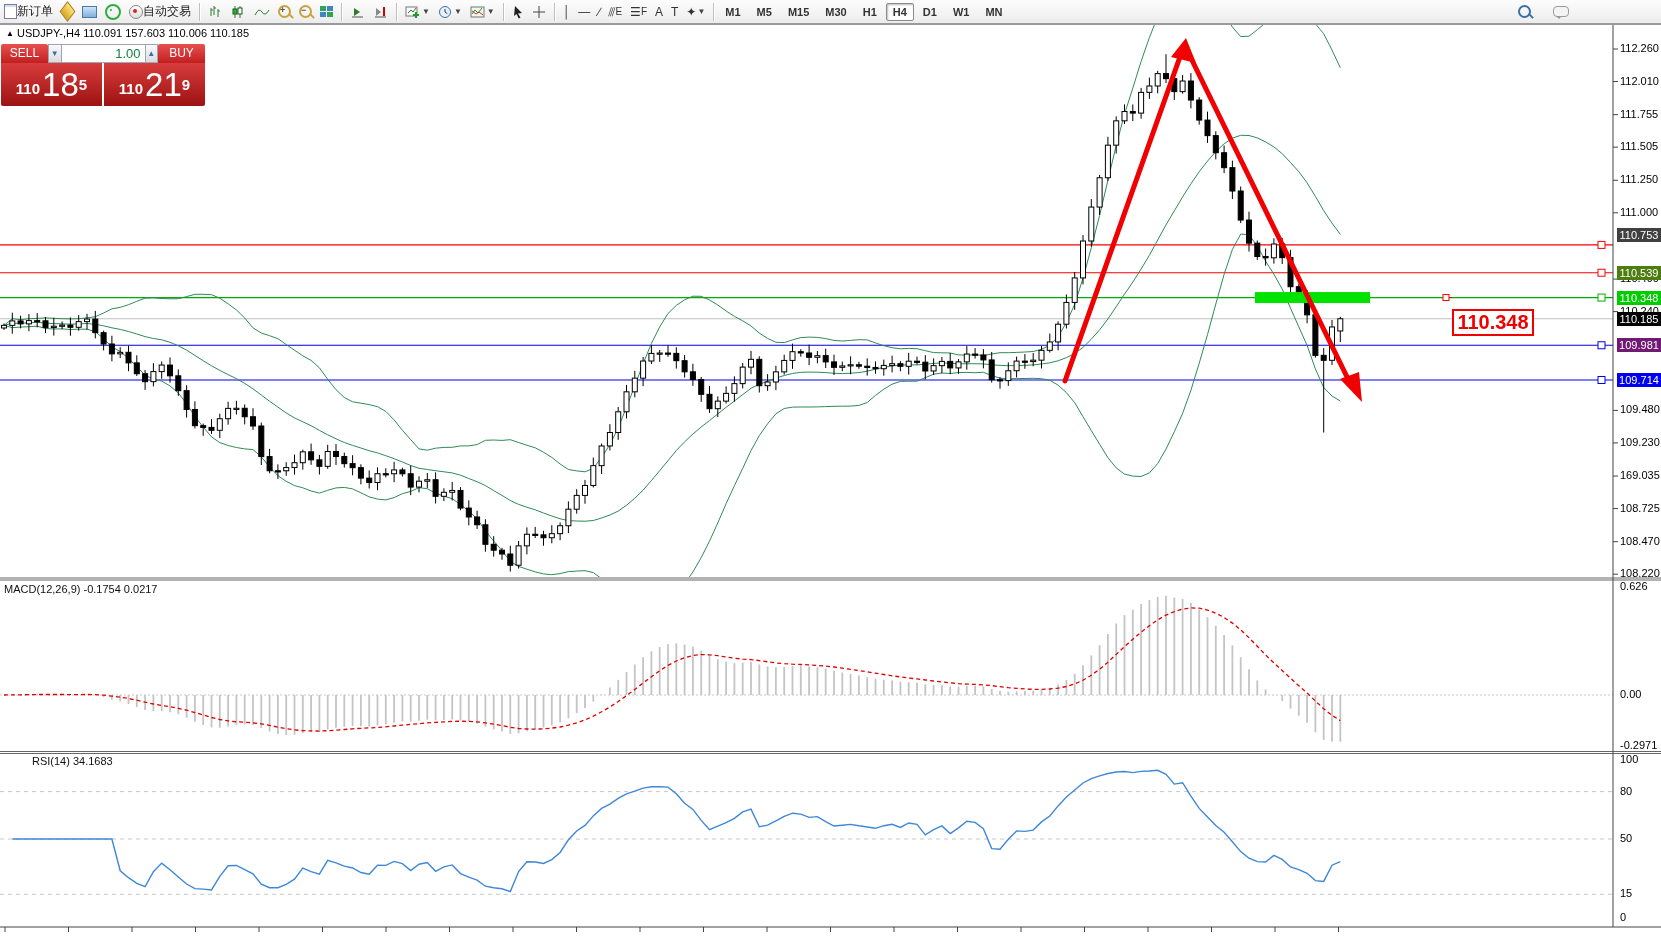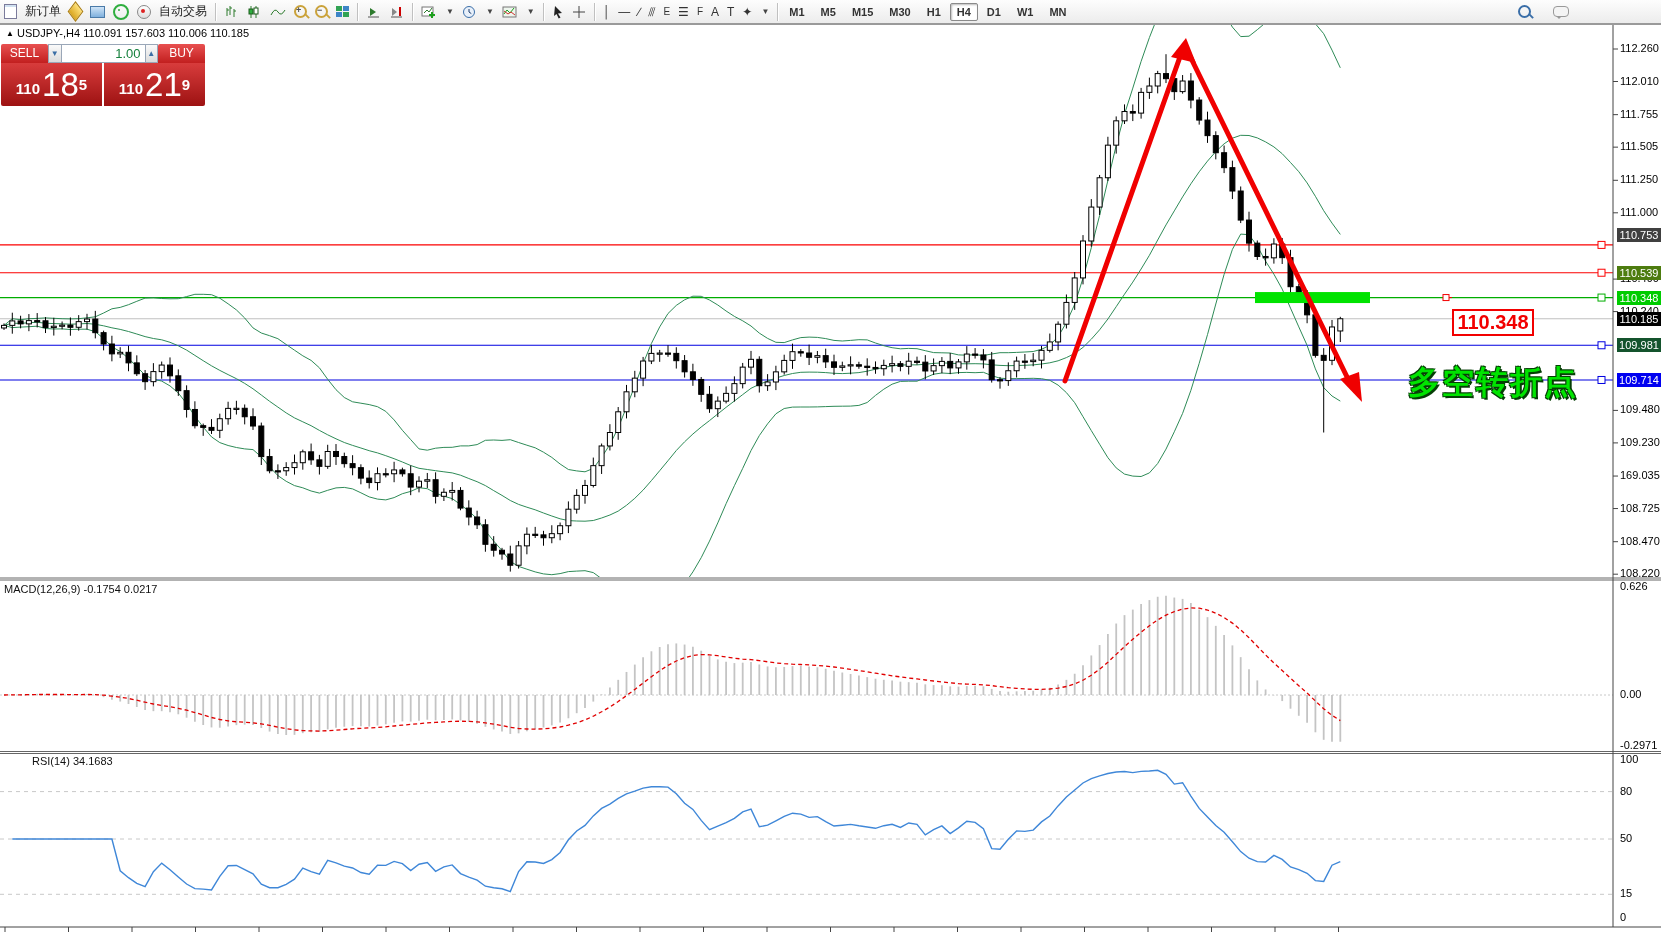--- a/index.html
+++ b/index.html
@@ -4,21 +4,21 @@
 <style>
   html,body{margin:0;padding:0;background:#fff;width:1661px;height:946px;overflow:hidden;
     font-family:"Liberation Sans","DejaVu Sans",sans-serif;}
   #stage{position:absolute;left:0;top:0;width:1661px;height:946px;}
 
   
   #toolbar{position:absolute;left:0;top:0;width:1661px;height:23px;
     background:linear-gradient(#fdfdfd,#ececec);border-bottom:1px solid #9a9a9a;
     display:flex;align-items:center;font-size:12px;color:#222;}
   .tsep{width:1px;height:18px;background:#c0c0c0;margin:0 4px;box-shadow:1px 0 0 #fff;}
-  .titem{display:flex;align-items:center;gap:8px;padding:1px 4px;border-radius:2px;cursor:default;height:19px;}
+  .titem{display:flex;align-items:center;gap:0;padding:1px 4px;border-radius:2px;cursor:default;height:19px;}
   .caret{font-size:8px;color:#444;margin-left:1px;}
   .ic{display:inline-block;position:relative;}
   .ic-doc{width:11px;height:13px;background:#fff;border:1px solid #7b7b9b;box-shadow:inset 0 2px 0 #cfe0f0;}
   .ic-gold{width:11px;height:11px;background:linear-gradient(#ffe27a,#d9a520);transform:rotate(45deg) skew(8deg,8deg);border:1px solid #a97c10;}
   .ic-mon{width:13px;height:10px;background:linear-gradient(#cfe4f7,#7fb0dd);border:1px solid #4a7aa8;}
   .ic-sig{width:12px;height:12px;border:2px solid #2fae3f;border-radius:50%;}
   .ic-sig:after{content:"";position:absolute;left:3px;top:3px;width:2px;height:2px;background:#2fae3f;border-radius:50%;}
   .ic-auto{width:12px;height:12px;border:1px solid #888;border-radius:50%;background:linear-gradient(#fff,#ddd);}
   .ic-auto:after{content:"";position:absolute;left:3px;top:3px;width:4px;height:4px;background:#d22;border-radius:50%;}
   .ic-zoom{width:9px;height:9px;border:2px solid #caa23a;border-radius:50%;}
@@ -833,42 +833,41 @@
             <span class="tp-big">21</span>
             <span class="tp-sup">9</span>
         </div>
       </div>
     </div>
 
     <div class="indlabel" style="top:559px;">MACD(12,26,9) -0.1754 0.0217</div>
     <div class="indlabel" style="top:731px;padding-left:28px;">RSI(14) 34.1683</div>
 
     <div id="pricetag">110.348</div>
-    <div id="turnpoint">多空转折点</div>
 
     <div id="overlays">
         <div class="axlbl" style="left:1620px;top:18px;">112.260</div>
         <div class="axlbl" style="left:1620px;top:50.5px;">112.010</div>
         <div class="axlbl" style="left:1620px;top:83.65000000000126px;">111.755</div>
         <div class="axlbl" style="left:1620px;top:116.15000000000126px;">111.505</div>
         <div class="axlbl" style="left:1620px;top:149.30000000000067px;">111.250</div>
         <div class="axlbl" style="left:1620px;top:181.80000000000067px;">111.000</div>
         <div class="axlbl" style="left:1620px;top:248.10000000000133px;">110.490</div>
         <div class="axlbl" style="left:1620px;top:280.60000000000133px;">110.240</div>
         <div class="axlbl" style="left:1620px;top:379.40000000000015px;">109.480</div>
         <div class="axlbl" style="left:1620px;top:411.90000000000015px;">109.230</div>
         <div class="axlbl" style="left:1620px;top:445.05000000000143px;">169.035</div>
         <div class="axlbl" style="left:1620px;top:477.55000000000143px;">108.725</div>
         <div class="axlbl" style="left:1620px;top:510.70000000000084px;">108.470</div>
         <div class="axlbl" style="left:1620px;top:543.2000000000008px;">108.220</div>
         <div class="boxlbl" style="top:204px;background:#404040;">110.753</div>
         <div class="boxlbl" style="top:241.73000000000047px;background:#4d7c0f;">110.539</div>
         <div class="boxlbl" style="top:266.5600000000008px;background:#00cc00;">110.348</div>
         <div class="boxlbl" style="top:287.75000000000034px;background:#000000;">110.185</div>
-        <div class="boxlbl" style="top:314.27000000000135px;background:#14532d;">109.981</div>
+        <div class="boxlbl" style="top:314.27000000000135px;background:#701a75;">109.981</div>
         <div class="boxlbl" style="top:348.9800000000008px;background:#0000f0;">109.714</div>
         <div class="axlbl" style="left:1620px;top:556.015px;">0.626</div>
         <div class="axlbl" style="left:1620px;top:664px;">0.00</div>
         <div class="axlbl" style="left:1620px;top:715.24975px;">-0.2971</div>
         <div class="axlbl" style="left:1620px;top:729px;">100</div>
         <div class="axlbl" style="left:1620px;top:760.6px;">80</div>
         <div class="axlbl" style="left:1620px;top:808px;">50</div>
         <div class="axlbl" style="left:1620px;top:863.3px;">15</div>
         <div class="axlbl" style="left:1620px;top:887px;">0</div>
       </div>

